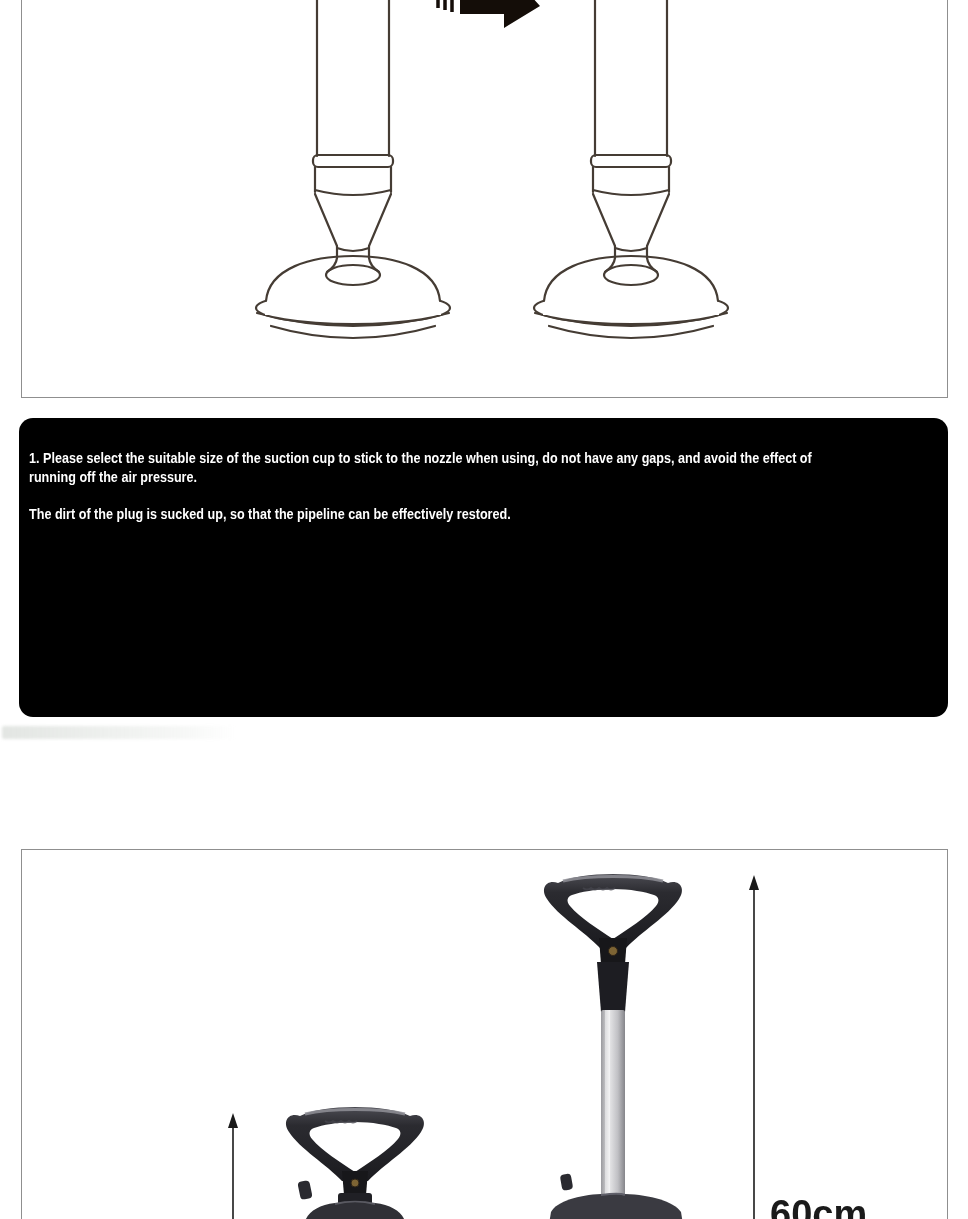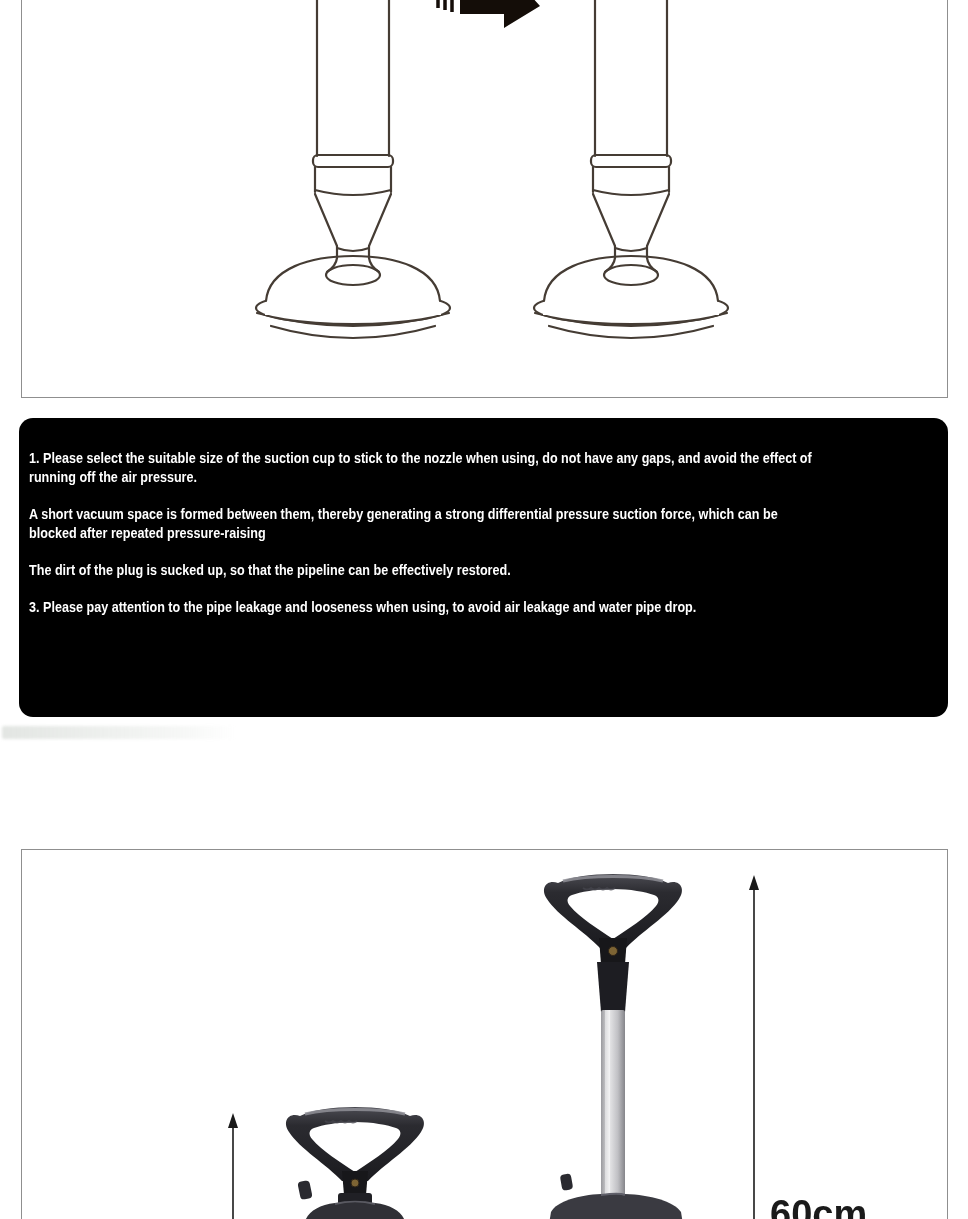--- a/index.html
+++ b/index.html
@@ -98,28 +98,21 @@
       </g>
     </svg>
   </div>
 
   <div class="instructions-box">
     <div class="ipara">
       <div class="iline">1. Please select the suitable size of the suction cup to stick to the nozzle when using, do not have any gaps, and avoid the effect of</div>
       <div class="iline">running off the air pressure.</div>
     </div>
     <div class="ipara">
-      <div class="iline">A short vacuum space is formed between them, thereby generating a strong differential pressure suction force, which can be</div>
-      <div class="iline">blocked after repeated pressure-raising</div>
-    </div>
-    <div class="ipara">
       <div class="iline">The dirt of the plug is sucked up, so that the pipeline can be effectively restored.</div>
-    </div>
-    <div class="ipara">
-      <div class="iline">3. Please pay attention to the pipe leakage and looseness when using, to avoid air leakage and water pipe drop.</div>
     </div>
   </div>
 
   <div class="watermark"></div>
 
   <div class="panel size-panel">
     <svg width="925" height="399" viewBox="0 0 925 399">
       <defs>
         <linearGradient id="handleGrad" x1="0" y1="0" x2="0" y2="1">
           <stop offset="0" stop-color="#4b4b52"></stop>

